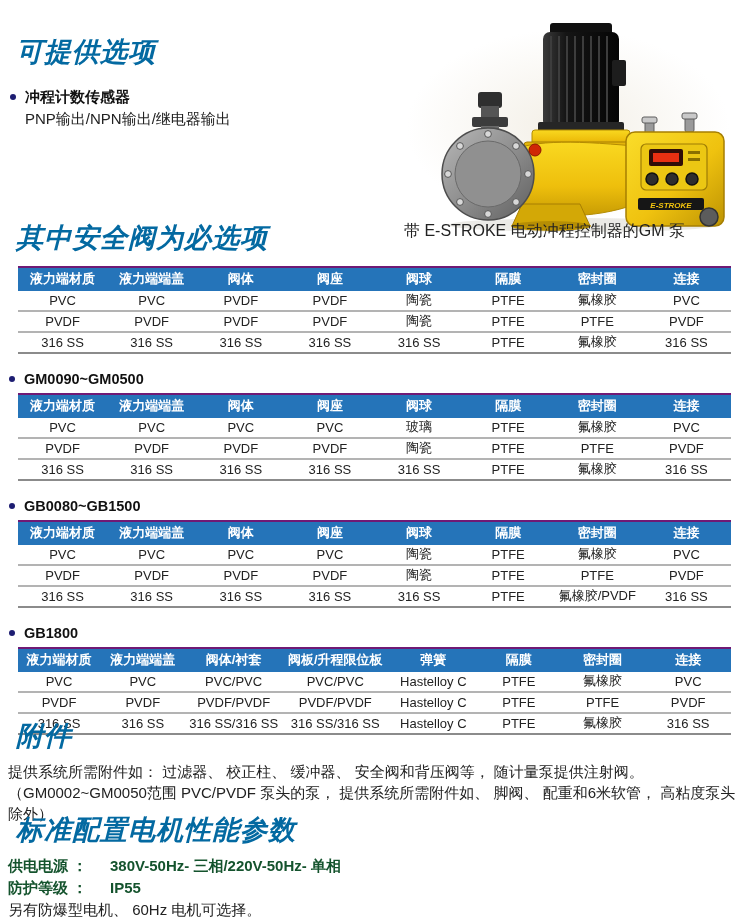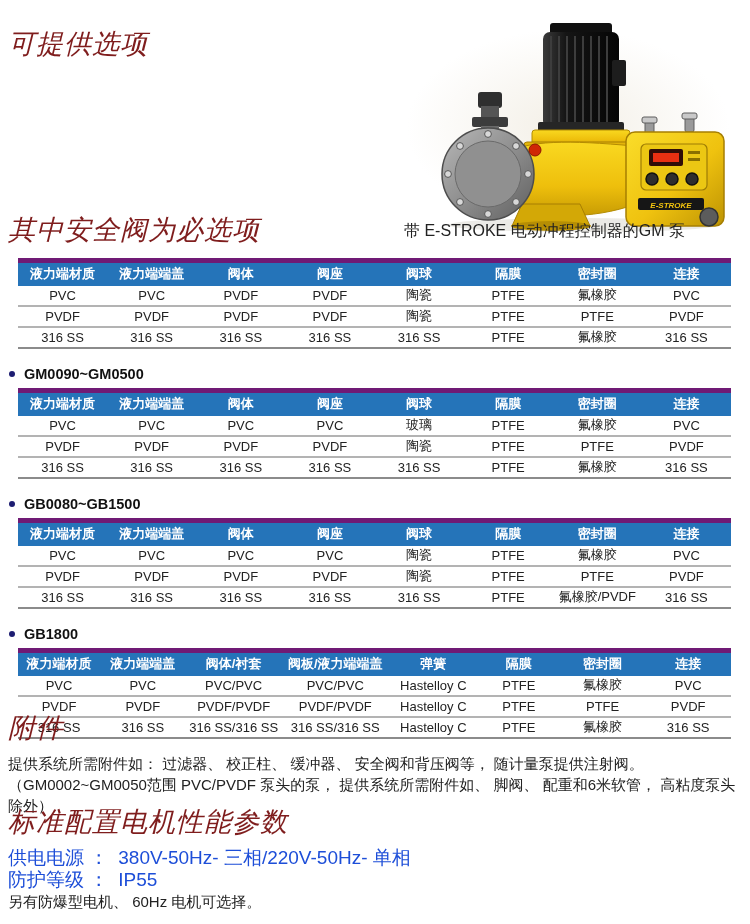--- a/index.html
+++ b/index.html
@@ -2,22 +2,22 @@
 <html><head>
 <meta charset="utf-8">
 <style>
   html,body { margin:0; padding:0; background:#ffffff; }
   .page {
     position:relative; width:750px; height:924px; background:#ffffff;
     font-family:"Liberation Sans","DejaVu Sans",sans-serif; color:#222;
     overflow:hidden;
   }
   .section-title {
-    color:#7f1d1d; font-weight:normal; font-style:italic;
-    font-size:27px; letter-spacing:1px; line-height:1.1; margin:0;
+    color:#0369a1; font-weight:bold; font-style:italic;
+    font-size:27px; letter-spacing:1px; line-height:1.1; margin:8px;
   }
   
   .options { position:absolute; left:8px; top:30px; width:392px; }
   .options .section-title { margin-bottom:18px; }
   .opt-item { margin-bottom:2px; }
   .opt-label {
     font-weight:bold; font-size:15px; color:#111; line-height:22px;
     position:relative; padding-left:17px;
   }
   .opt-label::before {
@@ -41,46 +41,50 @@
   .bullet-title::before {
     content:""; position:absolute; left:1px; top:6px; width:6px; height:6px;
     border-radius:50%; background:#1d1d72;
   }
   table.materials-table {
     border-collapse:collapse; width:713px; margin-left:10px; table-layout:fixed;
   }
   table.materials-table th {
     background:#2574b9; color:#ffffff; font-weight:bold; font-size:13px;
     height:23px; padding:0 2px; text-align:center;
-    border-top:5px solid #701a75;
+    border-top:2px solid #701a75;
   }
   table.materials-table td {
     text-align:center; font-size:13px; color:#222; height:19px; padding:0 1px;
     border-bottom:2px solid #b3b3b3; white-space:nowrap; overflow:hidden;
   }
   table.materials-table tbody tr:last-child td { border-bottom:2px solid #8b8b8b; }
   
   .accessories { position:absolute; left:8px; top:714px; width:734px; }
   .accessories .section-title { margin-bottom:9px; }
   .acc-line { font-size:15px; color:#222; line-height:21px; }
   
   .motor { position:absolute; left:8px; top:808px; width:734px; }
   .motor .section-title { margin-bottom:9px; }
-  .spec-line { font-size:19px; color:#1d4ed8; line-height:22px; }
+  .spec-line { font-size:15px; color:#14532d; line-height:22px;font-weight:bold; }
   .spec-label { display:inline-block; min-width:92px; }
   .spec-value { display:inline-block; padding-left:10px; }
   .spec-note { font-size:15px; color:#222; line-height:22px; }
 </style>
 </head>
 <body>
 
 <div class="page">
 
   <div class="options">
     <h1 class="section-title">可提供选项</h1>
+    <div class="opt-item">
+      <div class="opt-label">冲程计数传感器</div>
+      <div class="opt-detail">PNP输出/NPN输出/继电器输出</div>
+    </div>
   </div>
 
   <div class="pump-photo">
     <svg width="340" height="210" viewBox="0 0 340 210">
       <defs>
         <radialGradient id="bgGlow" cx="50%" cy="50%" r="60%">
           <stop offset="0%" stop-color="#f3efe6"></stop>
           <stop offset="80%" stop-color="#ffffff"></stop>
         </radialGradient>
         <linearGradient id="yel" x1="0" y1="0" x2="0" y2="1">
@@ -373,21 +377,21 @@
             <col style="width: 12.5%;">
             <col style="width: 11.5%;">
             <col style="width: 12%;">
             <col style="width: 12%;">
           </colgroup>
           <thead>
             <tr>
               <th>液力端材质</th>
               <th>液力端端盖</th>
               <th>阀体/衬套</th>
-              <th>阀板/液力端端盖</th>
+              <th>阀板/升程限位板</th>
               <th>弹簧</th>
               <th>隔膜</th>
               <th>密封圈</th>
               <th>连接</th>
             </tr>
           </thead>
           <tbody>
             <tr>
               <td>PVC</td>
               <td>PVC</td>

